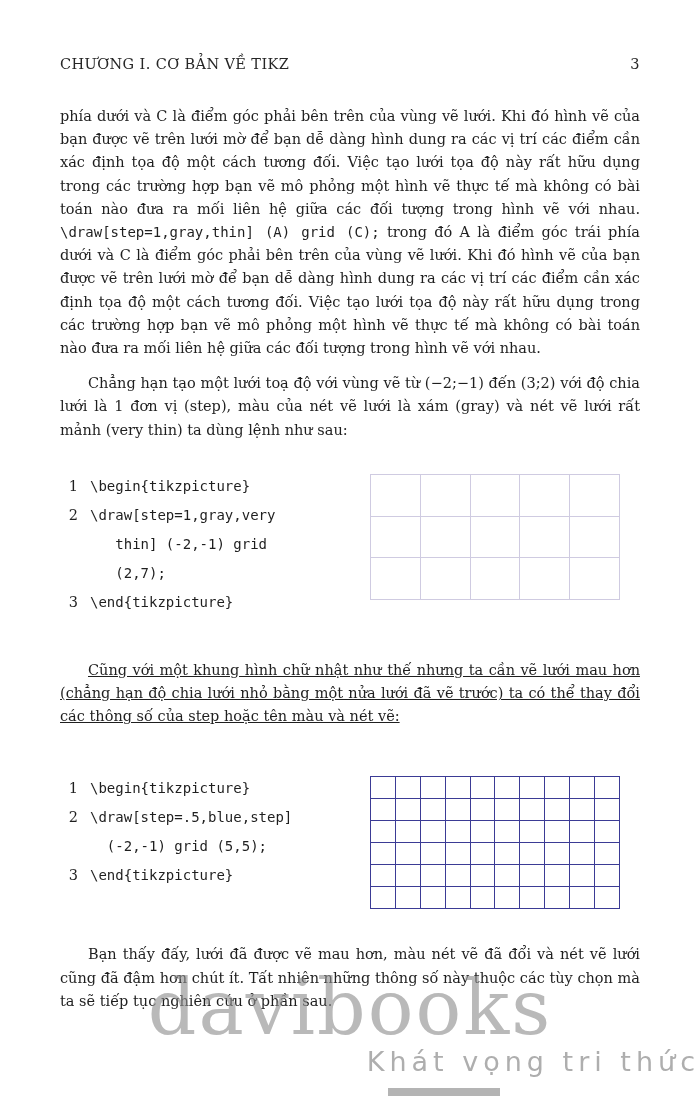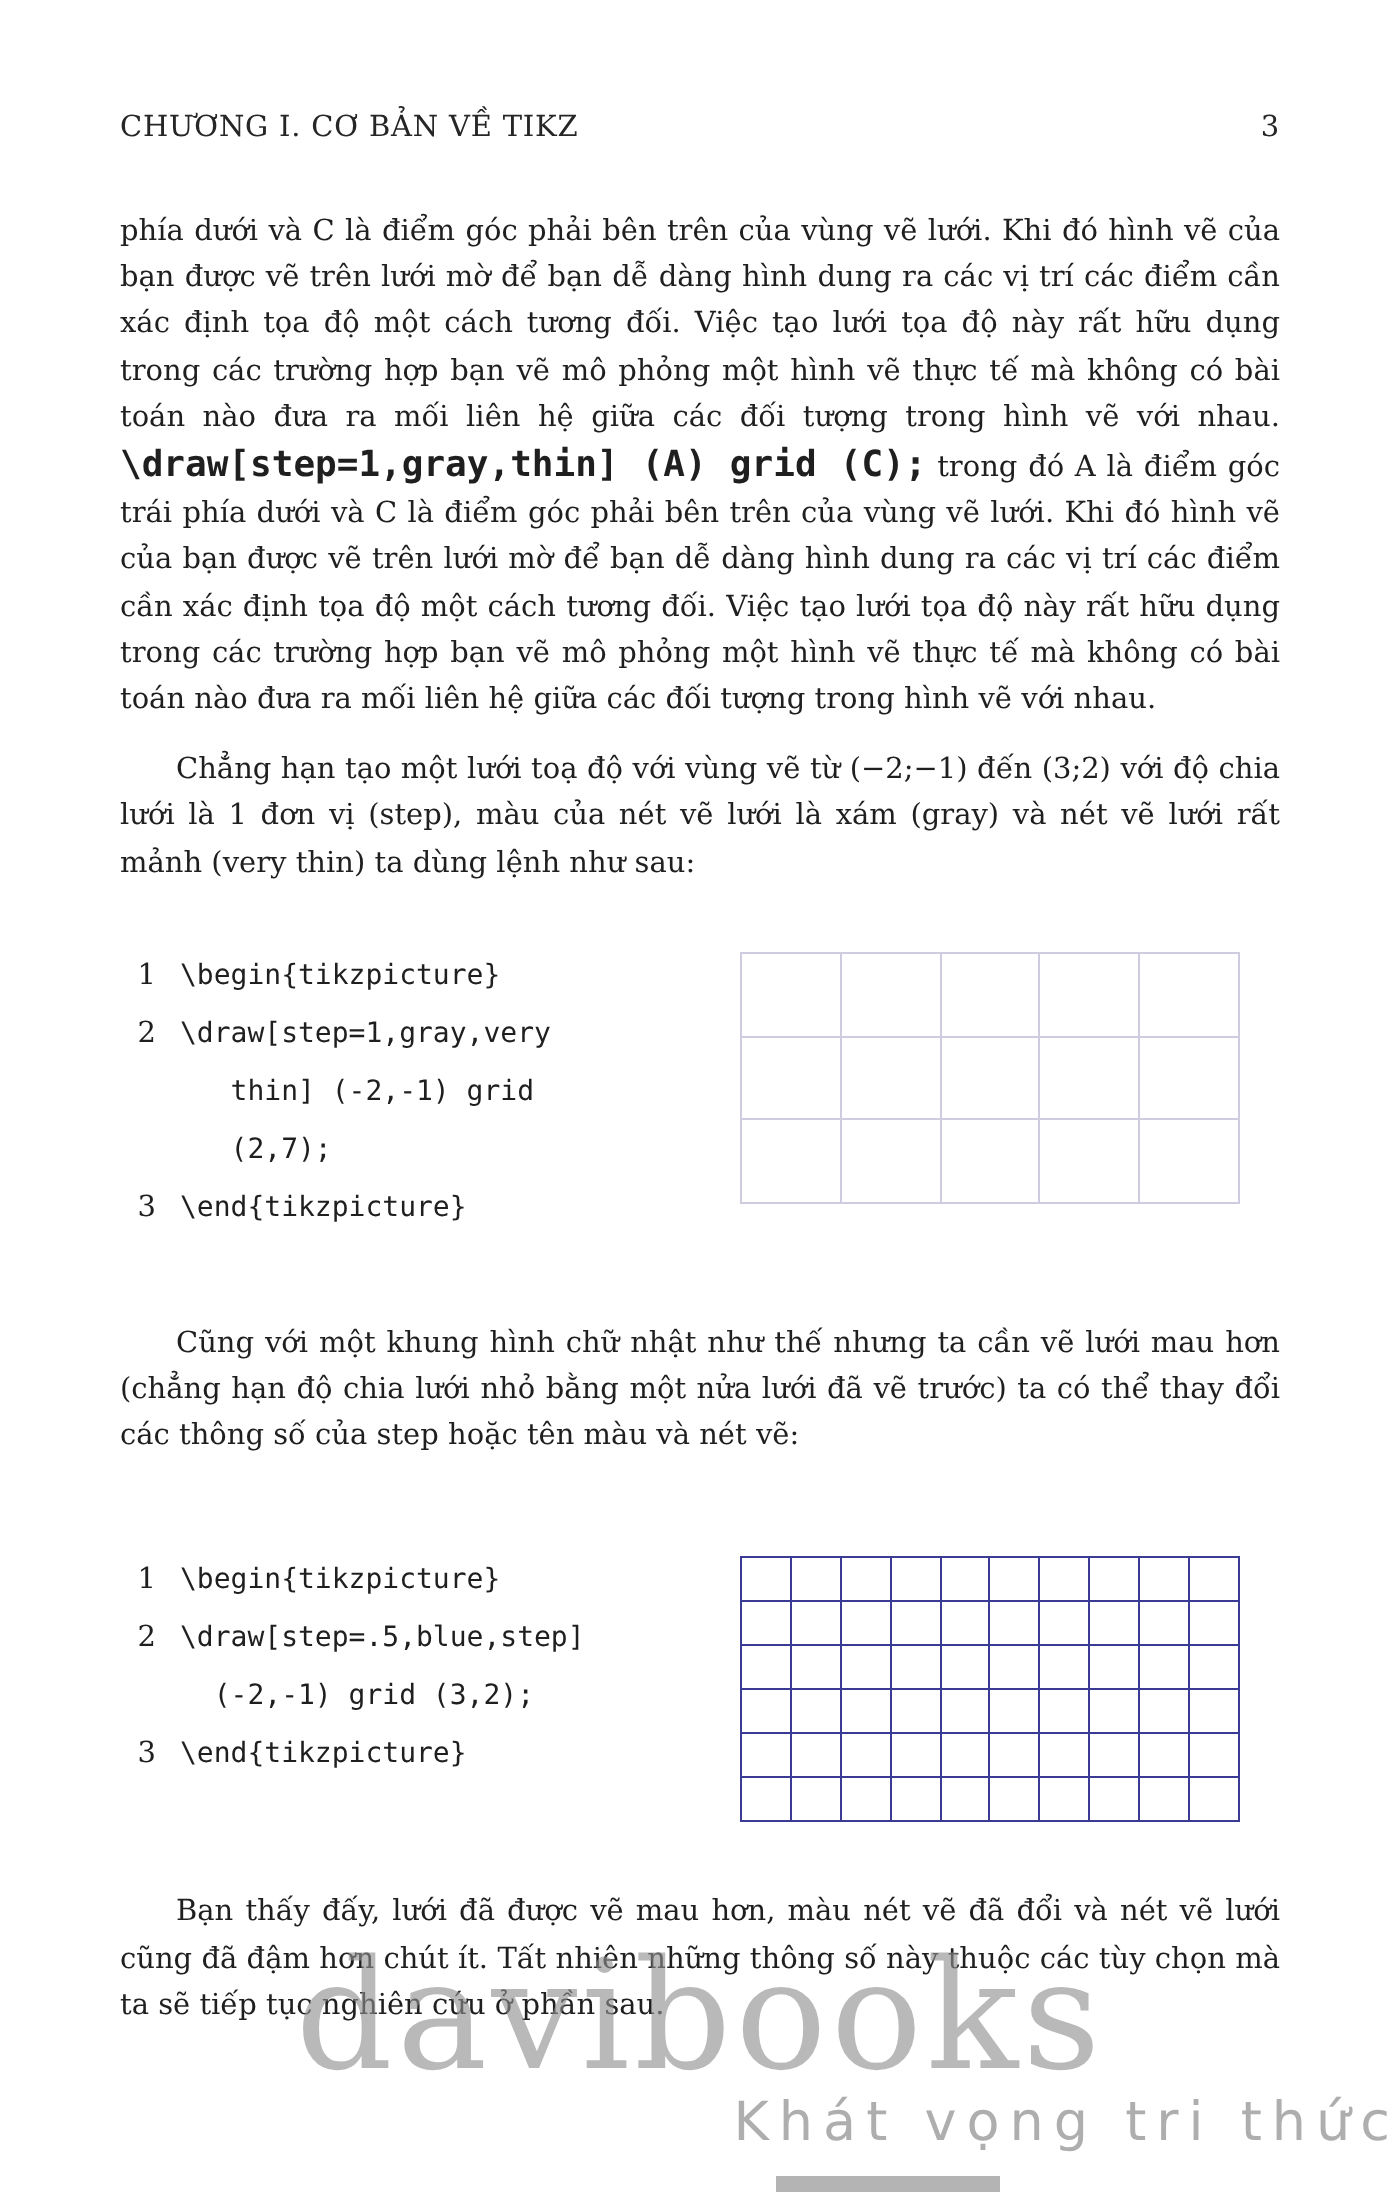--- a/index.html
+++ b/index.html
@@ -12,22 +12,22 @@
   .content { padding:56px 60px 0 60px; }
   .header {
     display:flex; justify-content:space-between; align-items:baseline;
     font-size:14.5px; letter-spacing:0.4px; color:#262626;
     margin-bottom:33px;
   }
   .para { font-size:14.5px; line-height:23.2px; text-align:justify; }
   .para.indent { text-indent:28px; }
   .p1 { margin-bottom:12px; }
   .p2 { margin-bottom:30px; }
-  .p3 { margin-bottom:46px; }
-  .inline-code { font-family:"DejaVu Sans Mono", monospace; font-size:18px;font-weight:bold; }
+  .p3 { margin-bottom:46px;text-decoration:underline; }
+  .inline-code { font-family:"DejaVu Sans Mono", monospace; font-size:14px; }
   .code-figure { display:flex; align-items:flex-start; }
   .cf1 { margin-bottom:42px; }
   .cf2 { margin-bottom:34px; }
   .code-block { flex:0 0 auto; font-size:14px; line-height:29px; padding-left:4px; }
   .code-line { display:flex; }
   .line-num { width:14px; text-align:right; margin-right:12px; font-family:"DejaVu Serif", serif; font-size:14.5px; }
   .code-text { font-family:"DejaVu Sans Mono", monospace; white-space:pre; }
   .figure { margin-left:auto; margin-right:20px; }
   .grid { display:grid; margin-top:2px; }
   .grid1 { width:250px; height:126px; }
@@ -121,21 +121,21 @@
             <span class="code-text">\begin{tikzpicture}</span>
           </div>
 
           <div class="code-line">
             <span class="line-num">2</span>
             <span class="code-text">\draw[step=.5,blue,step]</span>
           </div>
 
           <div class="code-line">
             <span class="line-num"></span>
-            <span class="code-text">  (-2,-1) grid (3,2);</span>
+            <span class="code-text">  (-2,-1) grid (5,5);</span>
           </div>
 
           <div class="code-line">
             <span class="line-num">3</span>
             <span class="code-text">\end{tikzpicture}</span>
           </div>
         </div>
       <div class="figure">
         <div class="grid grid2" style="grid-template-columns: repeat(10, 1fr); grid-template-rows: repeat(6, 1fr); border-left: 1.4px solid rgb(59, 59, 149); border-top: 1.4px solid rgb(59, 59, 149);">
             <div style="border-bottom: 1.4px solid rgb(59, 59, 149); border-right: 1.4px solid rgb(59, 59, 149);"></div>

